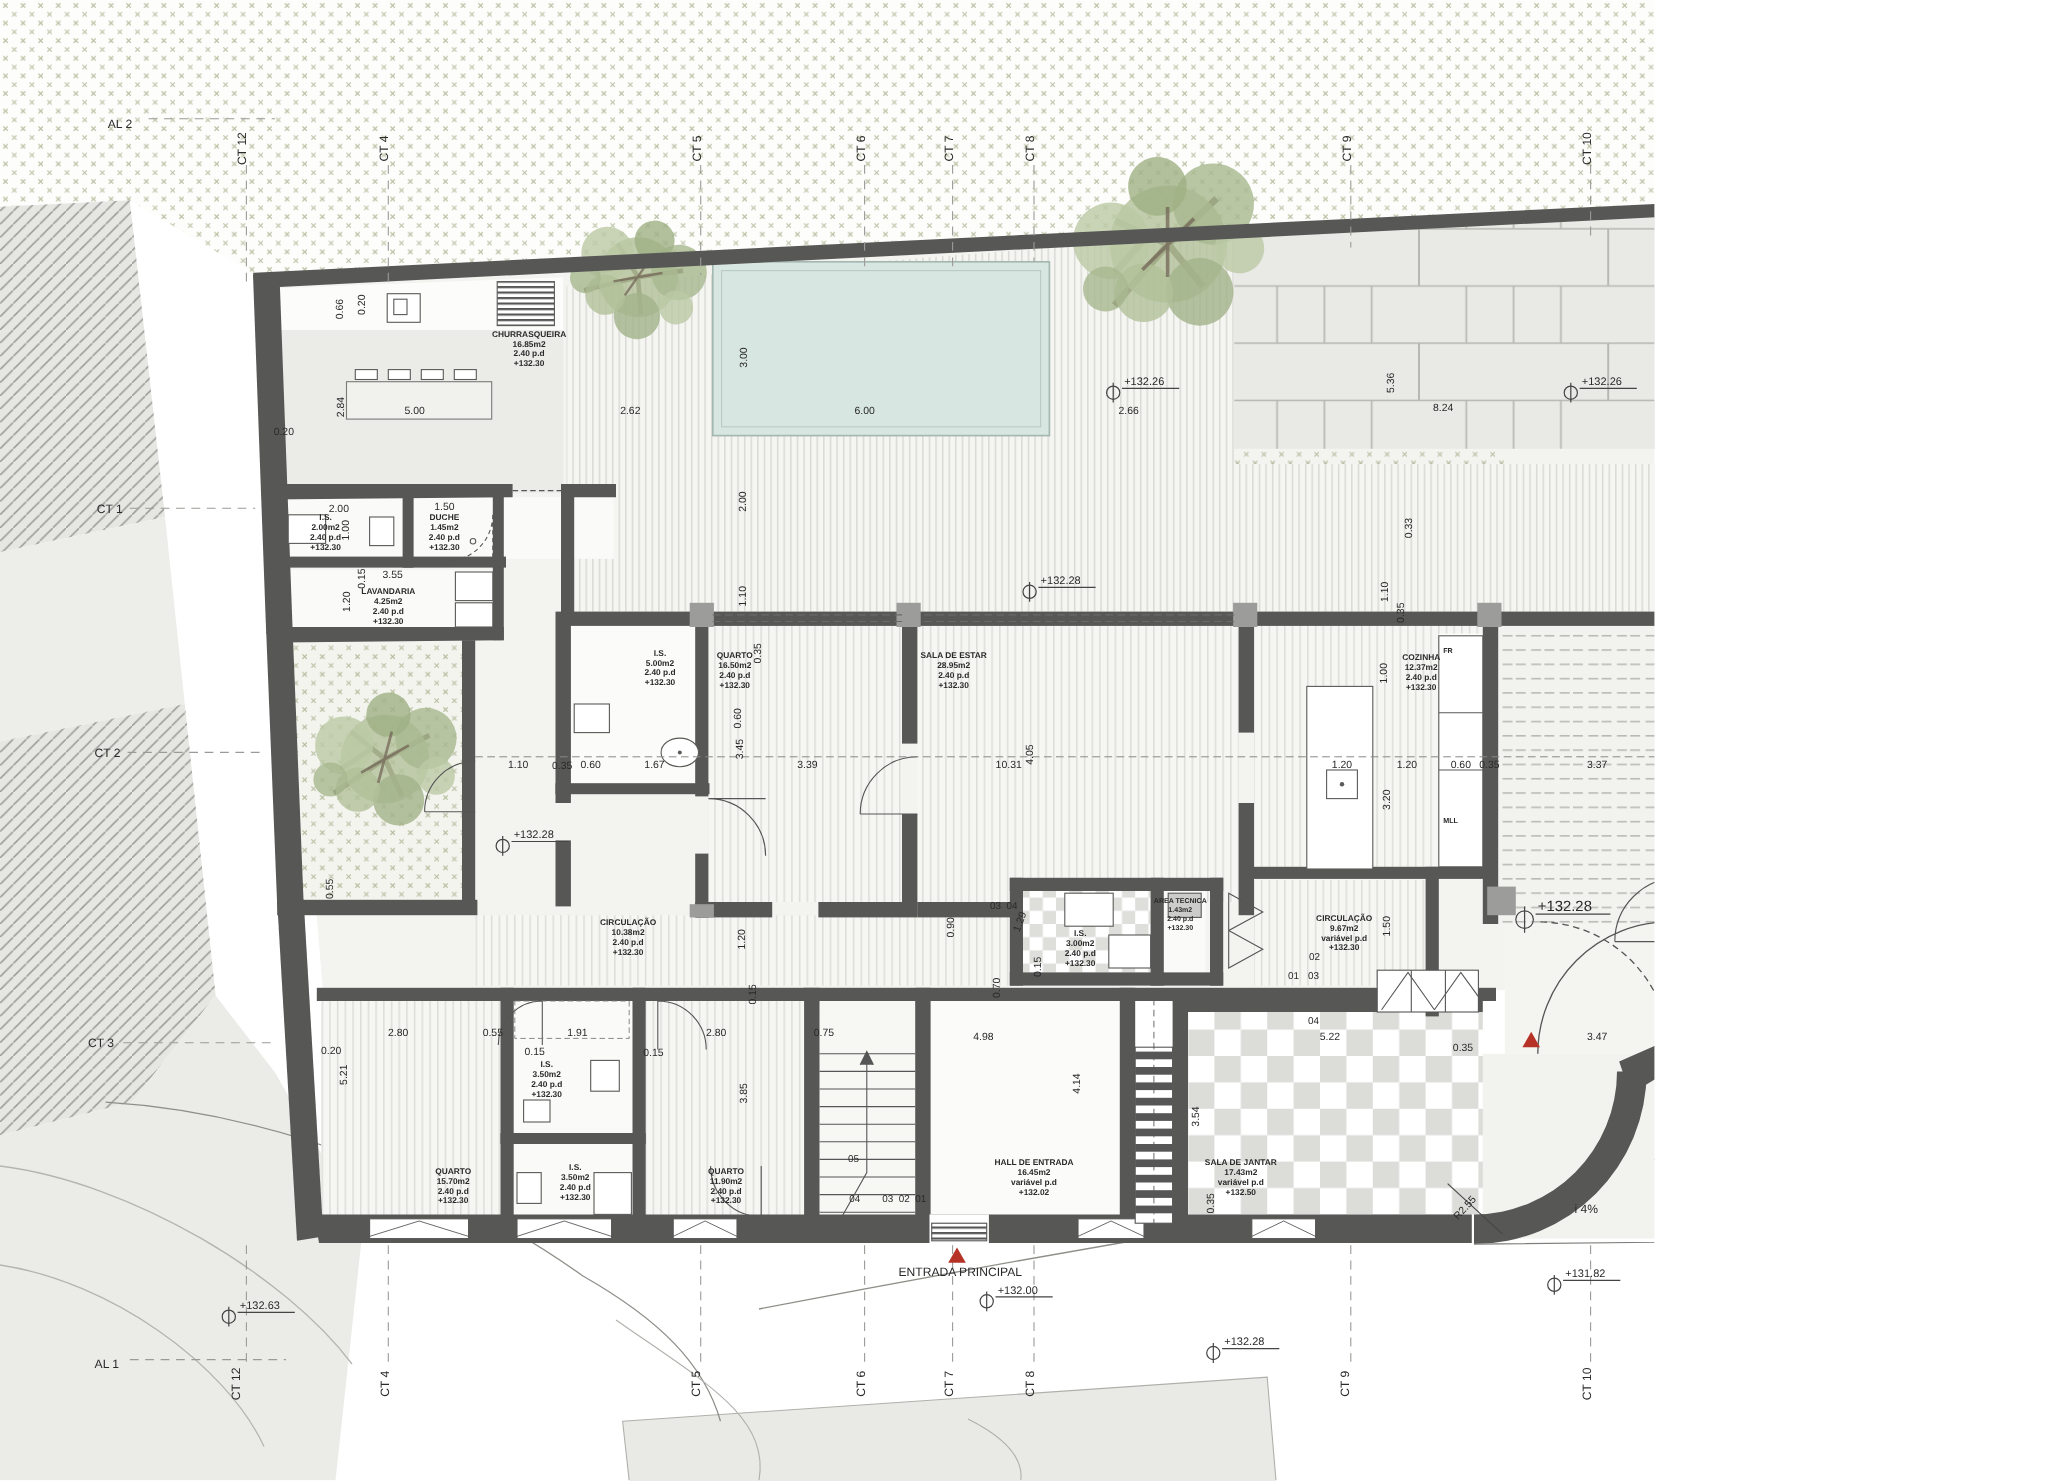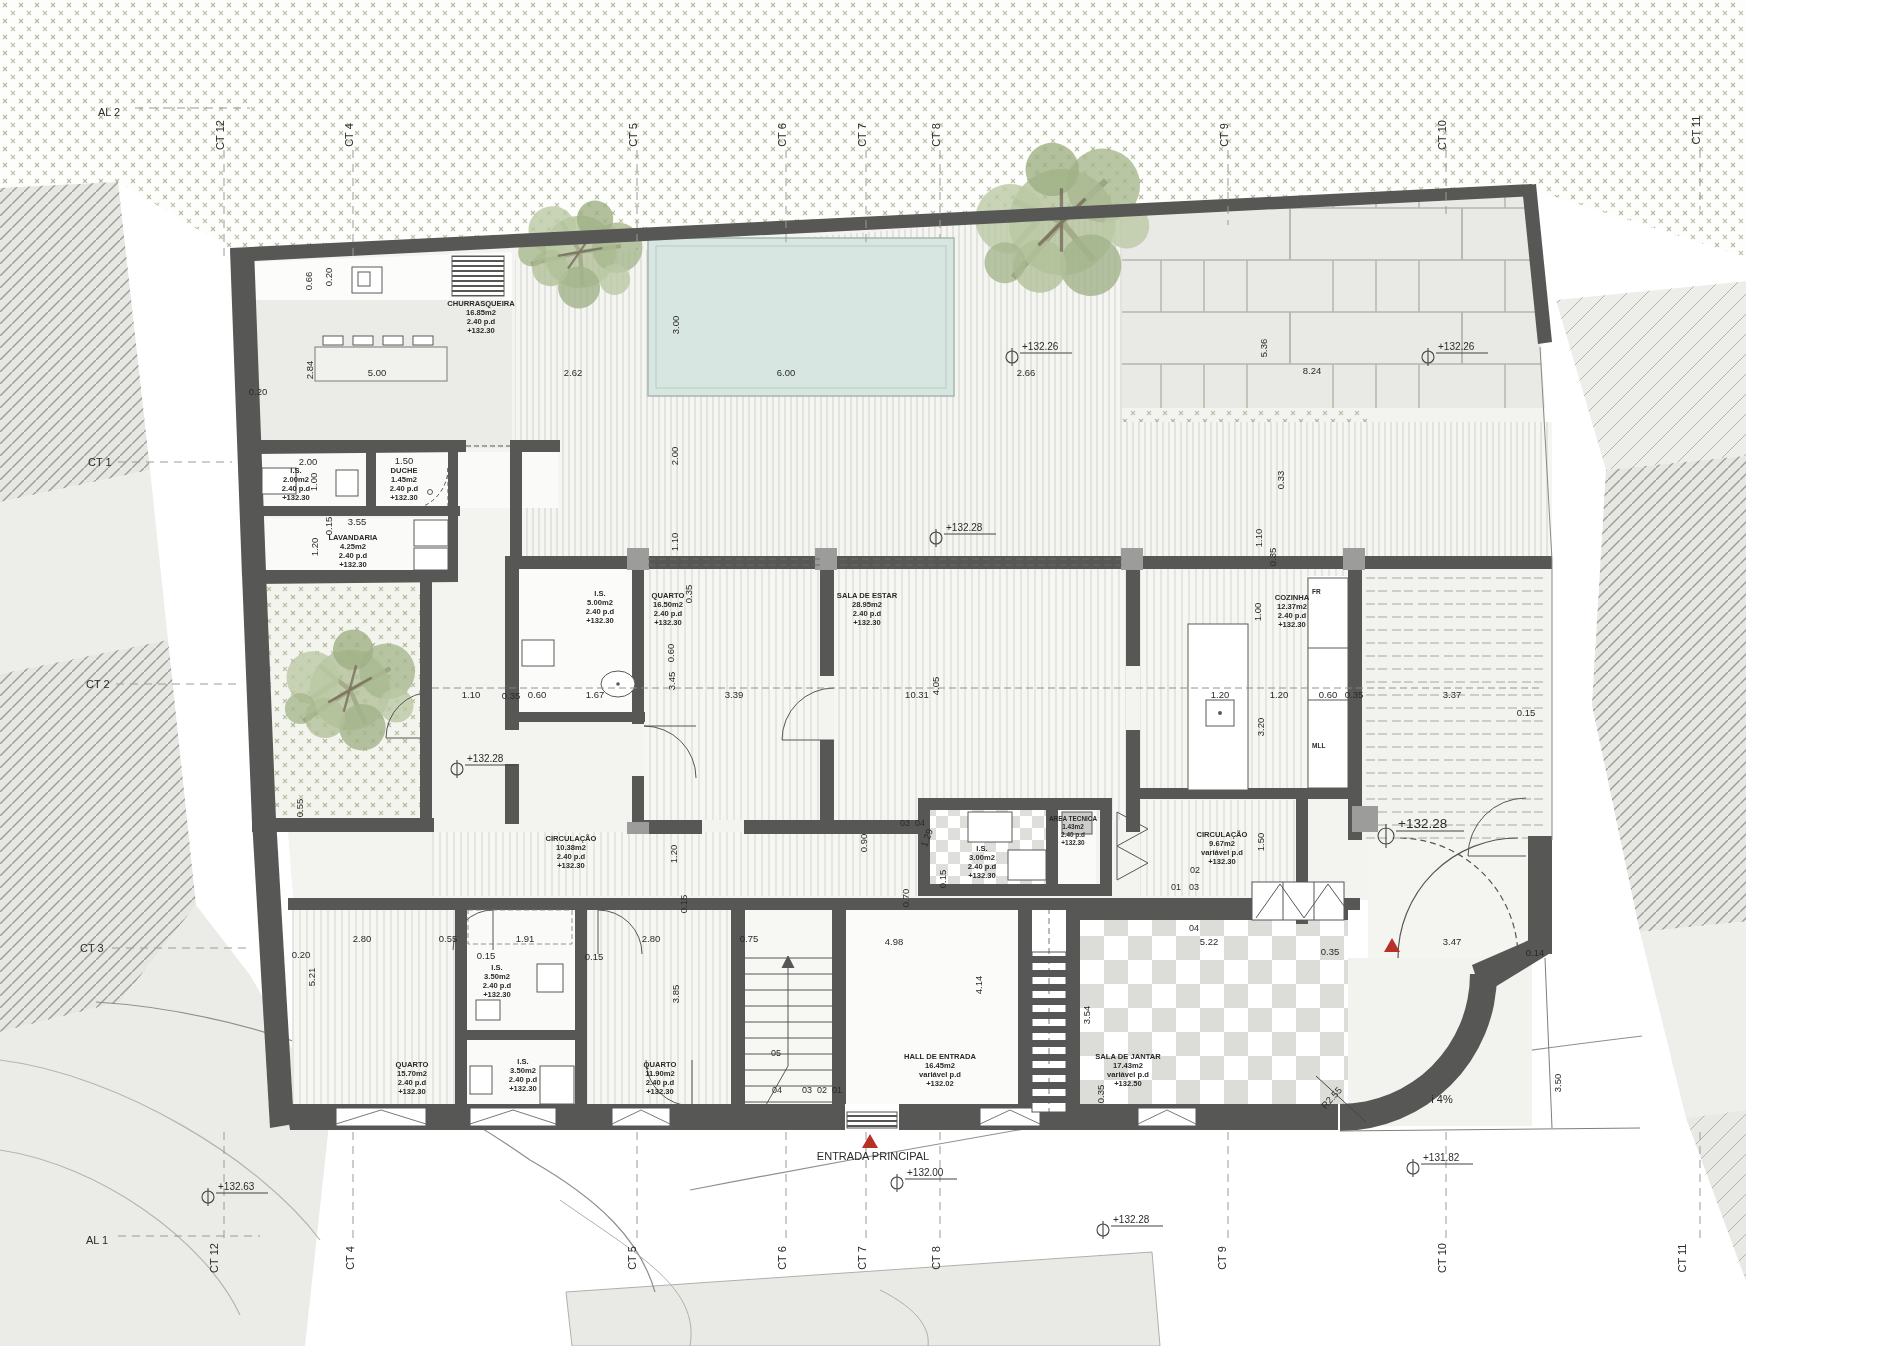--- a/index.html
+++ b/index.html
@@ -1,16 +1,16 @@
 <!DOCTYPE html>
 <html><head>
 <meta charset="utf-8">
 <style>
   html,body{margin:0;padding:0;background:#ffffff;}
-  #wrap{width:1746px;height:1346px;position:relative;overflow:hidden;background:#fff;}
+  #wrap{width:1504px;height:1346px;position:relative;overflow:hidden;background:#fff;}
   svg{display:block;}
   text{font-family:"Liberation Sans","DejaVu Sans",sans-serif;fill:#2a2a2a;}
   .dim{font-size:9.5px;}
   .stp{font-size:9px;}
   .room{font-size:7.6px;font-weight:bold;}
   .roomsm{font-size:6.4px;font-weight:bold;}
   .grid{font-size:11px;}
   .lvl{font-size:10px;}
   .lvlb{font-size:13.5px;}
   .lbl{font-size:11px;}

